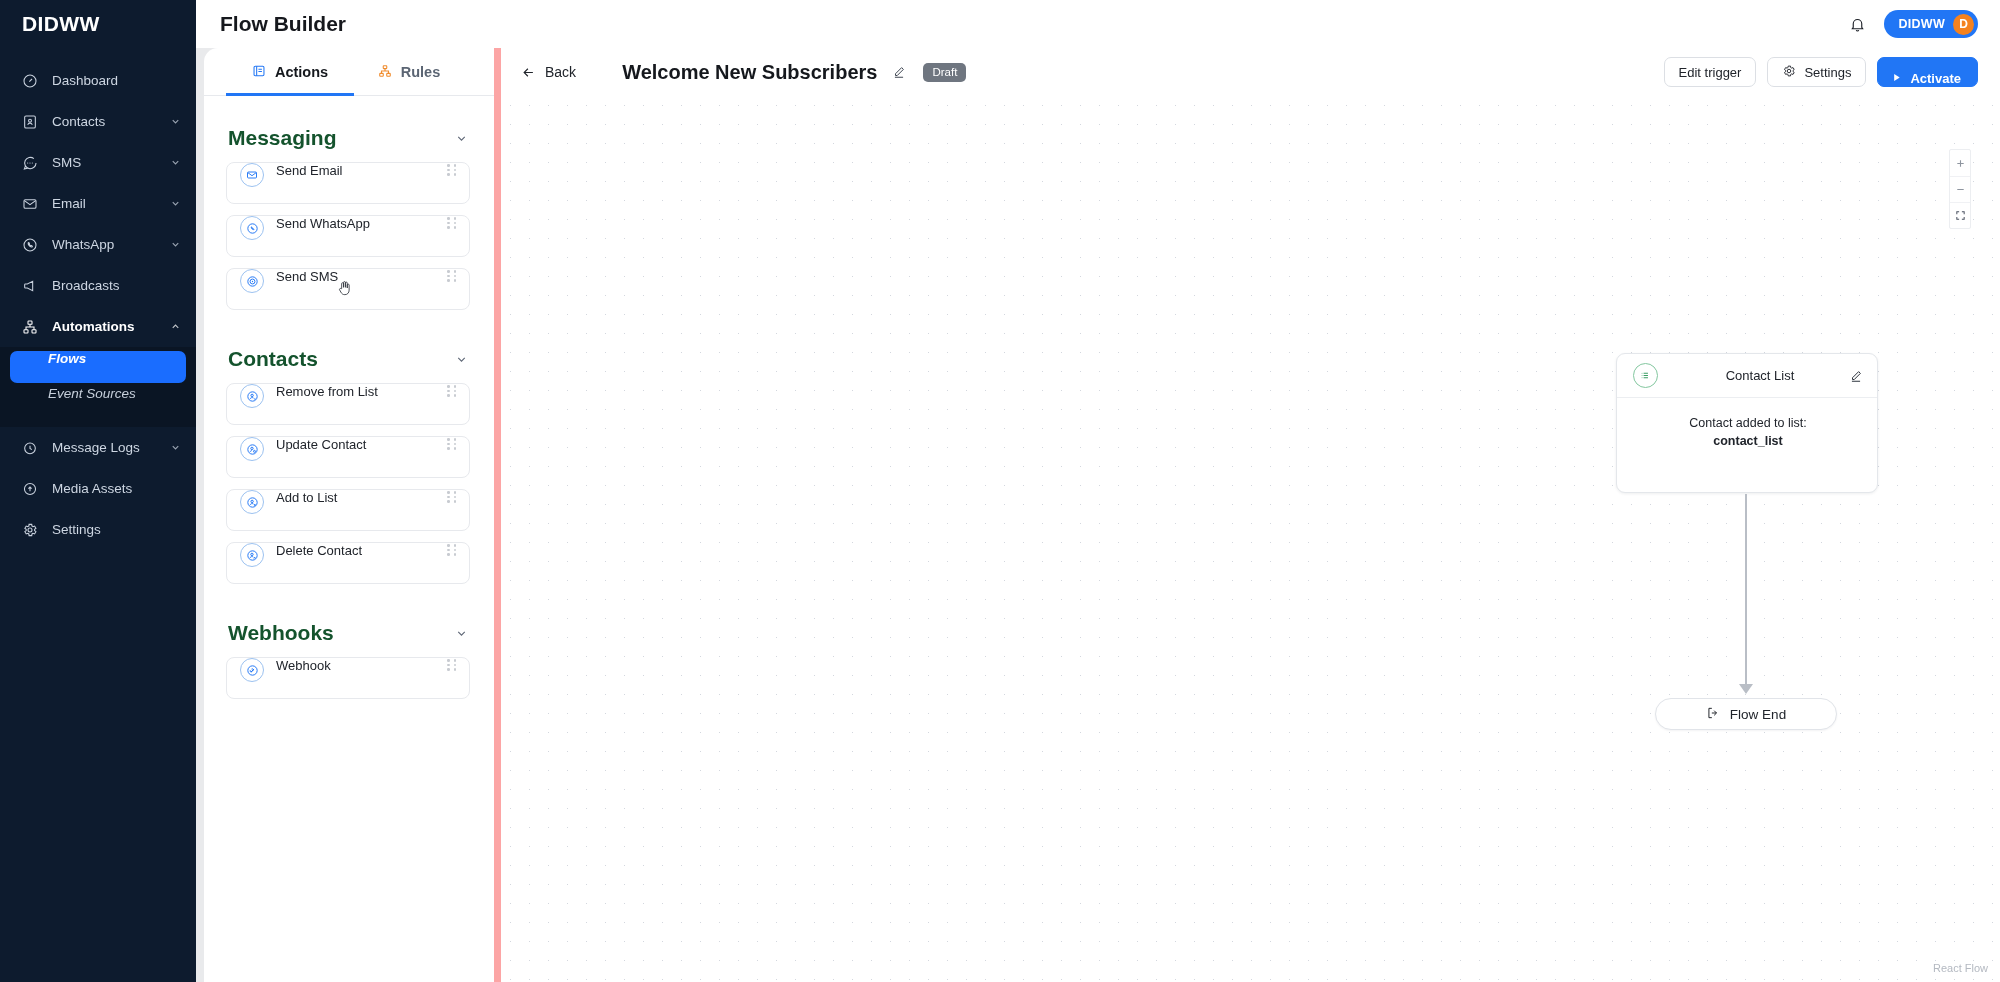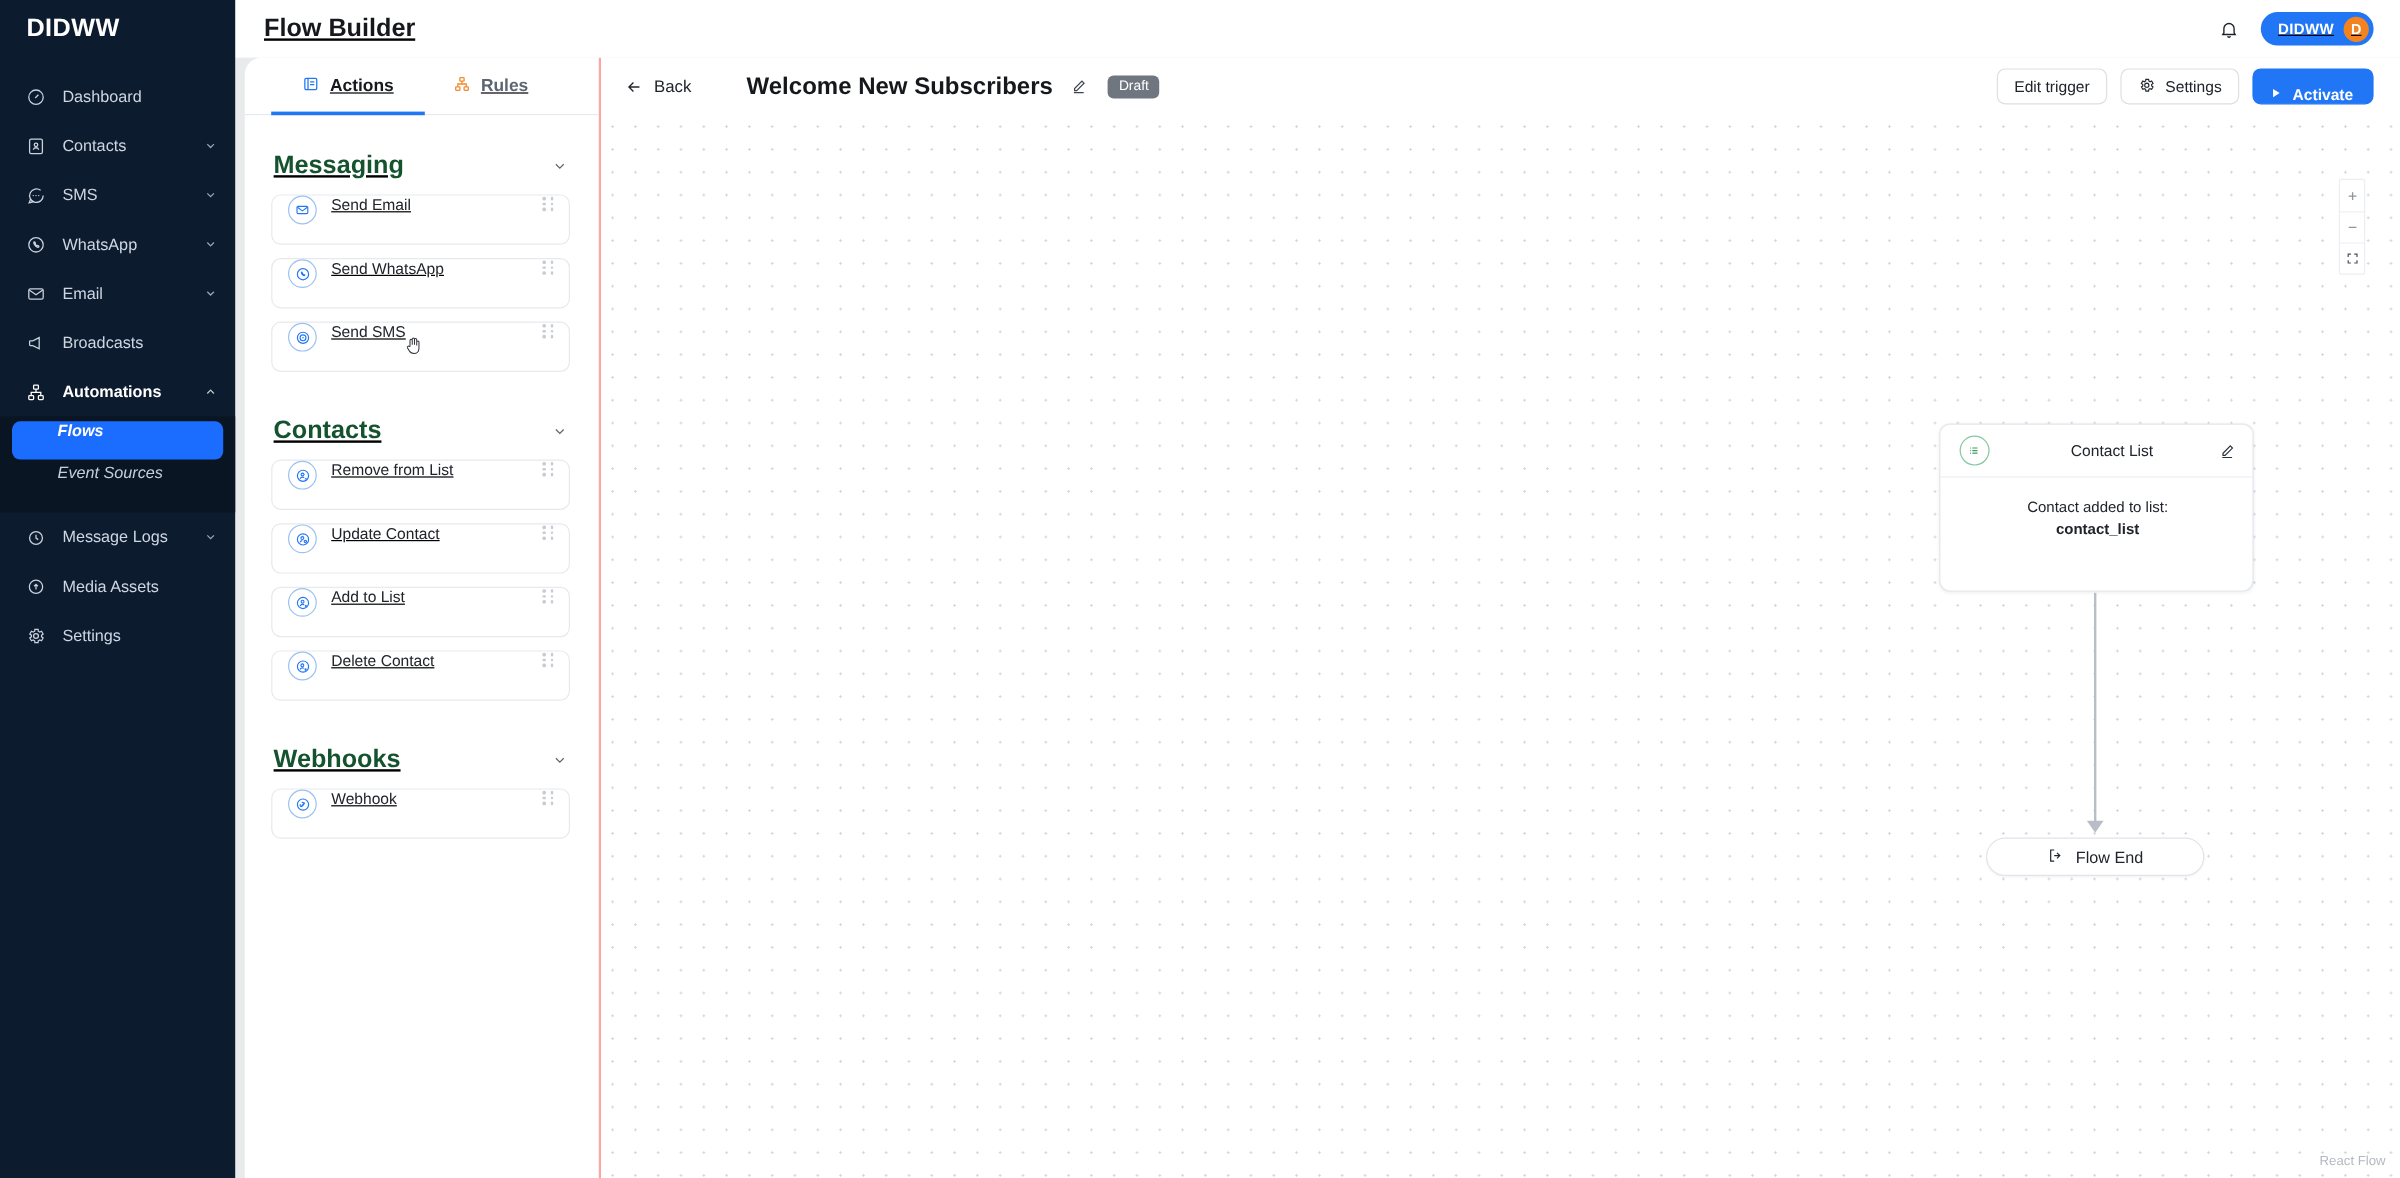--- a/index.html
+++ b/index.html
@@ -41,21 +41,20 @@
     padding-left: 38px; font-size: 13.5px; color: #c6cfdb;
     border-radius: 7px; cursor: pointer; margin-bottom: 3px; font-style: italic;
   }
   .sub-item.selected { background: #1a6dff; color: #ffffff; font-weight: 600; }
 
   
   .main { flex: 1; position: relative; background: #e9eaec; }
   .topbar {
     height: 48px; background: #ffffff; display: flex; align-items: center;
     padding: 0 22px 0 24px;
-    text-decoration: underline;
   }
   .page-title { font-size: 21px; font-weight: 700; color: #16181d; }
   .topbar-right { margin-left: auto; display: flex; align-items: center; gap: 16px; }
   .bell { width: 22px; height: 22px; display: flex; align-items: center; justify-content: center; cursor: pointer; }
   .user-pill {
     height: 28px; background: #2176f5; border-radius: 15px; display: flex;
     align-items: center; padding: 0 4px 0 14px; gap: 8px; cursor: pointer;
   }
   .user-pill .uname { color: #fff; font-size: 12.5px; font-weight: 700; letter-spacing: .3px; }
   .avatar {
@@ -64,21 +63,21 @@
     display: flex; align-items: center; justify-content: center;
   }
 
   .workspace {
     position: absolute; top: 48px; left: 8px; right: 0; bottom: 0;
     background: #ffffff; border-top-left-radius: 14px; overflow: hidden;
     display: flex;
   }
 
   
-  .panel { width: 297px; flex: 0 0 297px; border-right: 2px solid #fca5a5; height: 100%; text-decoration: underline; }
+  .panel { width: 297px; flex: 0 0 297px; border-right: 7px solid #fca5a5; height: 100%; }
   .tabs { display: flex; height: 48px; border-bottom: 1px solid #e7e9ed; padding: 0 0 0 0; }
   .tab {
     display: flex; align-items: center; gap: 9px; cursor: pointer;
     font-size: 14.5px; font-weight: 700; color: #5b6573;
     padding: 0 6px; height: 48px; position: relative; justify-content: center;
   }
   .tab:nth-child(1) { width: 128px; margin-left: 22px; }
   .tab:nth-child(2) { width: 110px; }
   .tab.active { color: #15181d; }
   .tab.active::after {
@@ -220,40 +219,40 @@
         <span class="chev">
           <svg width="11" height="11" viewBox="0 0 24 24" fill="none" stroke="#c9d2de" stroke-width="2.4">
               <path d="M6 9l6 6 6-6"></path>
             </svg>
         </span>
       </div>
 
       <div class="nav-item">
         <span class="ico">
           <svg width="16" height="16" viewBox="0 0 24 24" fill="none" stroke="#c9d2de" stroke-width="1.6">
-              <circle cx="12" cy="12" r="9"></circle>
-              <path d="M9.2 9c.4-.8 1.2-.6 1.5 0l.5 1c.2.4 0 .7-.3 1 .5 1 1.2 1.7 2.2 2.2.3-.3.6-.5 1-.3l1 .5c.6.3.8 1.1 0 1.5-1.6.8-6.3-2.3-5.9-5.9z"></path>
-            </svg>
-        </span>
-        <span class="lbl">WhatsApp</span>
+              <rect x="3" y="5.5" width="18" height="13" rx="2"></rect>
+              <path d="M3.5 7l8.5 6 8.5-6"></path>
+            </svg>
+        </span>
+        <span class="lbl">Email</span>
         <span class="chev">
           <svg width="11" height="11" viewBox="0 0 24 24" fill="none" stroke="#c9d2de" stroke-width="2.4">
               <path d="M6 9l6 6 6-6"></path>
             </svg>
         </span>
       </div>
 
       <div class="nav-item">
         <span class="ico">
           <svg width="16" height="16" viewBox="0 0 24 24" fill="none" stroke="#c9d2de" stroke-width="1.6">
-              <rect x="3" y="5.5" width="18" height="13" rx="2"></rect>
-              <path d="M3.5 7l8.5 6 8.5-6"></path>
-            </svg>
-        </span>
-        <span class="lbl">Email</span>
+              <circle cx="12" cy="12" r="9"></circle>
+              <path d="M9.2 9c.4-.8 1.2-.6 1.5 0l.5 1c.2.4 0 .7-.3 1 .5 1 1.2 1.7 2.2 2.2.3-.3.6-.5 1-.3l1 .5c.6.3.8 1.1 0 1.5-1.6.8-6.3-2.3-5.9-5.9z"></path>
+            </svg>
+        </span>
+        <span class="lbl">WhatsApp</span>
         <span class="chev">
           <svg width="11" height="11" viewBox="0 0 24 24" fill="none" stroke="#c9d2de" stroke-width="2.4">
               <path d="M6 9l6 6 6-6"></path>
             </svg>
         </span>
       </div>
 
       <div class="nav-item">
         <span class="ico">
           <svg width="16" height="16" viewBox="0 0 24 24" fill="none" stroke="#c9d2de" stroke-width="1.6">

